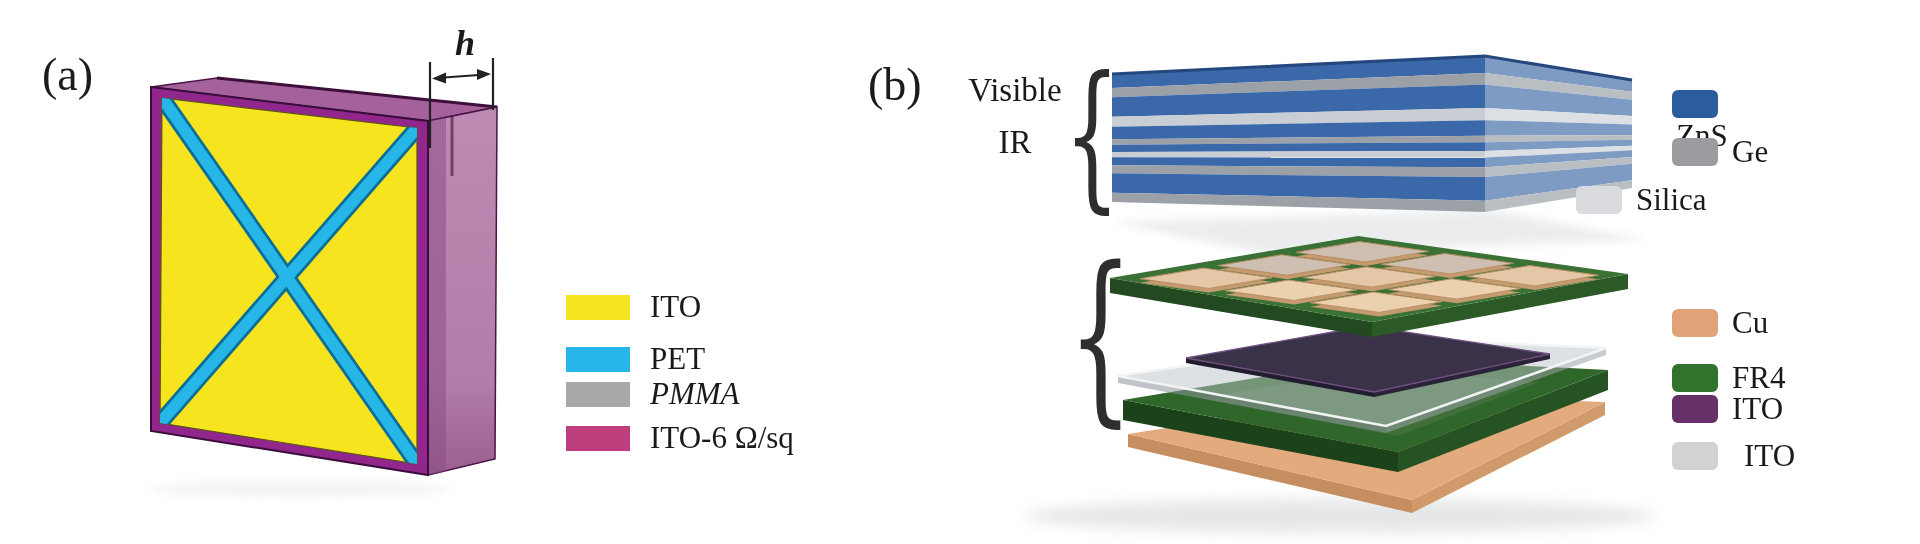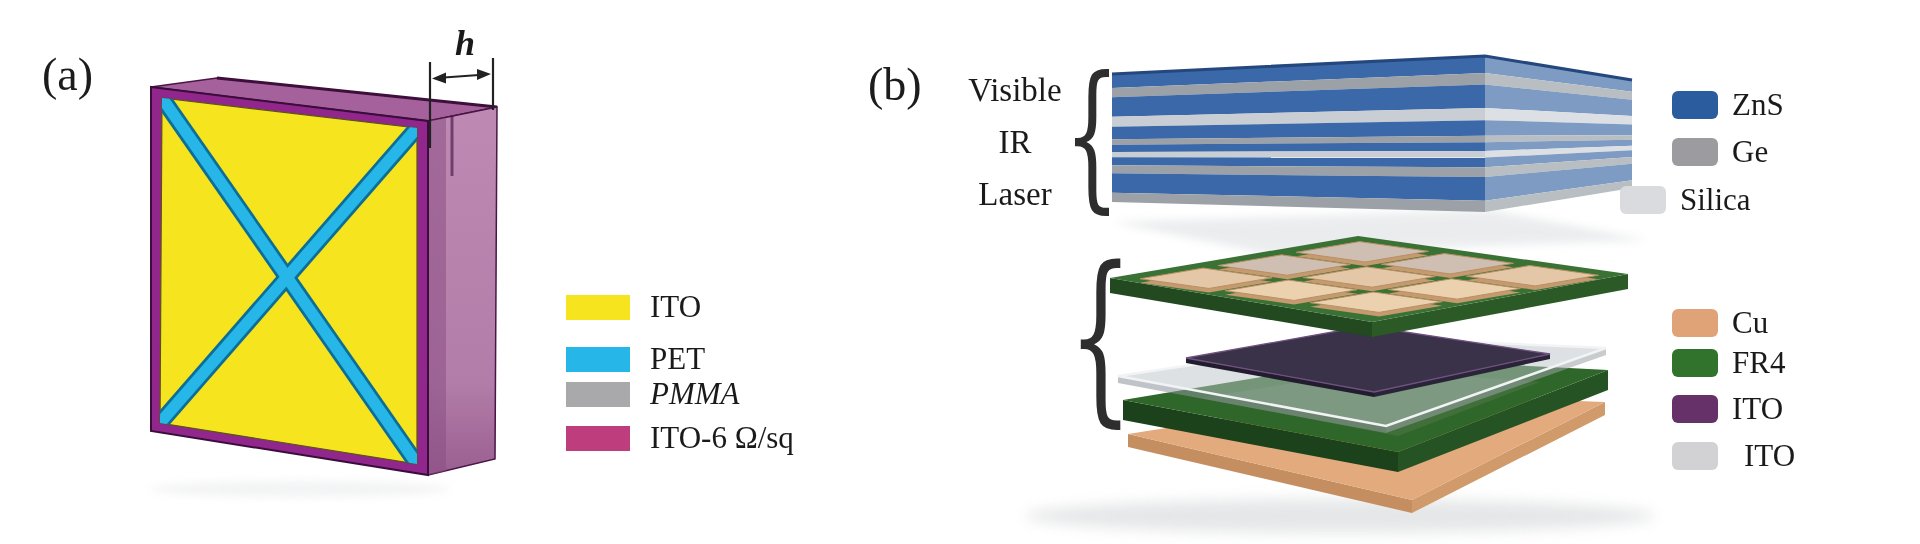--- a/index.html
+++ b/index.html
@@ -166,58 +166,57 @@
     <text class="brace" font-size="186" transform="translate(1068,400) scale(0.55,1)">{</text>
   </svg>
 
   <div class="abs panel-label" style="left:42px; top:48px;">(a)</div>
   <div class="abs panel-label" style="left:868px; top:58px;">(b)</div>
 
   <div class="abs dim-h" style="left:448px; top:22px; width:34px; text-align:center;">h</div>
 
   <div class="abs stack-word" style="left:940px; top:124px;">IR</div>
   <div class="abs stack-word" style="left:940px; top:72px;">Visible</div>
-  <div class="abs stack-word" style="left:940px; top:176px;">Laser</div>
 
 
   <div class="leg-row" style="left:566px; top:292px;">
     <span class="sw sw-a" style="background-color: rgb(245, 228, 30);"></span>
     <span class="leg-label">ITO</span>
   </div>
   <div class="leg-row" style="left:566px; top:336px;margin-top:8px;">
     <span class="sw sw-a" style="background-color: rgb(38, 182, 232);"></span>
     <span class="leg-label">PET</span>
   </div>
   <div class="leg-row" style="left:566px; top:379px;font-style:italic;">
     <span class="sw sw-a" style="background-color: rgb(169, 169, 171);"></span>
     <span class="leg-label">PMMA</span>
   </div>
   <div class="leg-row" style="left:566px; top:423px;text-align:right;">
     <span class="sw sw-a" style="background-color: rgb(190, 62, 125);"></span>
     <span class="leg-label">ITO-6 Ω/sq</span>
   </div>
 
-  <div class="leg-row" style="left:1672px; top:90px;">
+  <div class="leg-row" style="left:1672px; top:90px;flex-direction:column;">
     <span class="sw sw-b" style="background-color: rgb(43, 92, 158);"></span>
     <span class="leg-label">ZnS</span>
   </div>
   <div class="leg-row" style="left:1672px; top:137px;">
     <span class="sw sw-b" style="background-color: rgb(156, 156, 160);"></span>
     <span class="leg-label">Ge</span>
   </div>
-  <div class="leg-row" style="left:1620px; top:185px;">
+  <div class="leg-row" style="left:1576px; top:185px;">
     <span class="sw sw-b" style="background-color: rgb(217, 219, 222);"></span>
     <span class="leg-label">Silica</span>
   </div>
 
   <div class="leg-row" style="left:1672px; top:308px;align-items:center;">
     <span class="sw sw-b" style="background-color: rgb(224, 163, 119);"></span>
     <span class="leg-label">Cu</span>
   </div>
-  <div class="leg-row" style="left:1672px; top:348px;">
+  <div class="leg-row" style="left:1672px; top:363px;">
     <span class="sw sw-b" style="background-color: rgb(49, 114, 45);"></span>
     <span class="leg-label">FR4</span>
   </div>
   <div class="leg-row" style="left:1672px; top:394px;">
     <span class="sw sw-b" style="background-color: rgb(102, 49, 105);"></span>
     <span class="leg-label">ITO</span>
   </div>
   <div class="leg-row" style="left:1672px; top:441px;">
     <span class="sw sw-b" style="background-color: rgb(210, 210, 212);"></span>
     <span class="leg-label indent">ITO</span>

